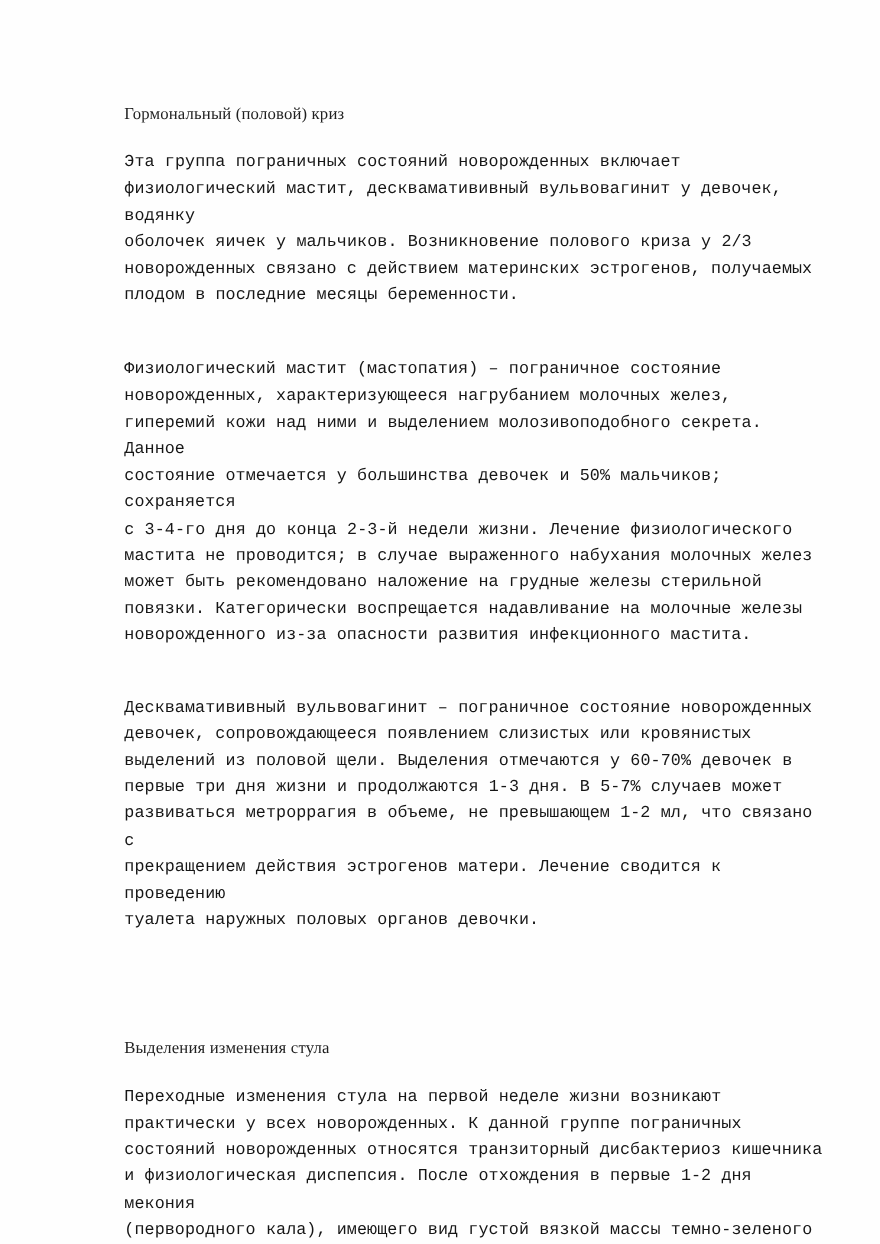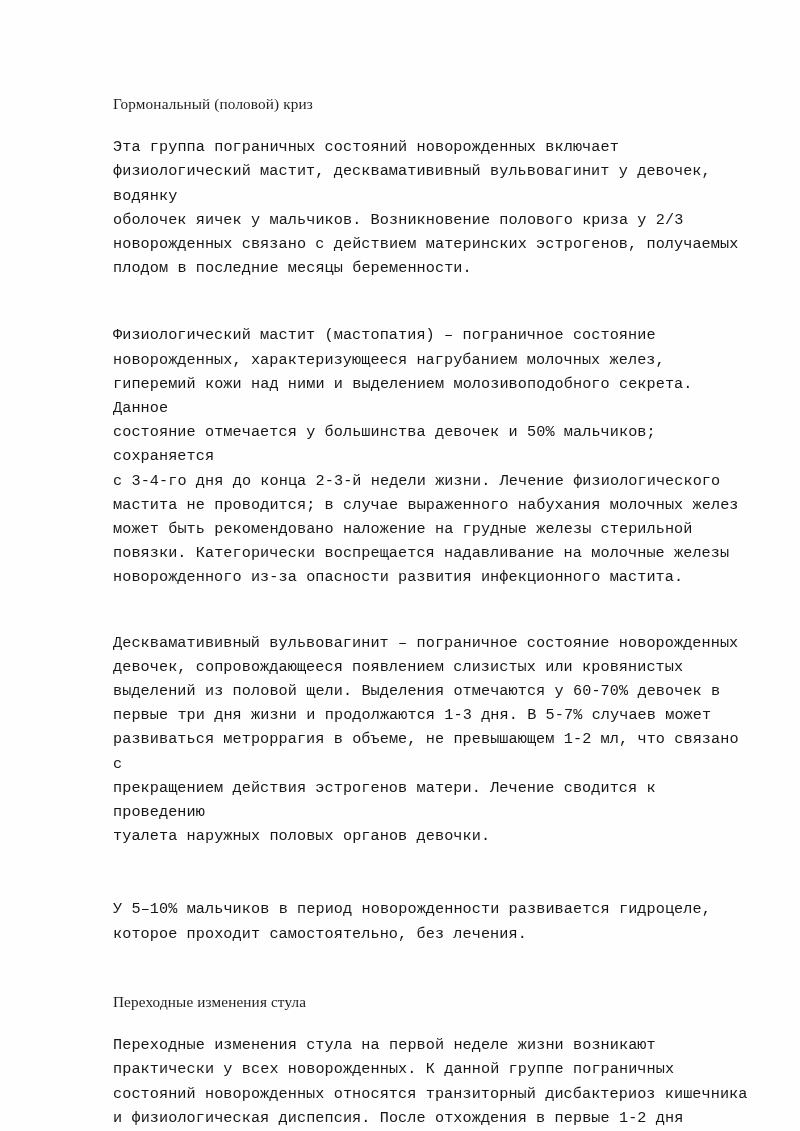--- a/index.html
+++ b/index.html
@@ -91,26 +91,24 @@
     <p class="para">Дескваматививный вульвовагинит – пограничное состояние новорожденных
 девочек, сопровождающееся появлением слизистых или кровянистых
 выделений из половой щели. Выделения отмечаются у 60-70% девочек в
 первые три дня жизни и продолжаются 1-3 дня. В 5-7% случаев может
 развиваться метроррагия в объеме, не превышающем 1-2 мл, что связано с
 прекращением действия эстрогенов матери. Лечение сводится к проведению
 туалета наружных половых органов девочки.</p>
 
     <div class="gap-xl"></div>
 
-    <p class="para">У 5–10% мальчиков в период новорожденности развивается гидроцеле,
-которое проходит самостоятельно, без лечения.</p>
 
     <div class="gap-heading"></div>
 
-    <h2 class="section-heading">Переходные изменения стула</h2>
+    <h2 class="section-heading">Выделения изменения стула</h2>
 
     <p class="para">Переходные изменения стула на первой неделе жизни возникают
 практически у всех новорожденных. К данной группе пограничных
 состояний новорожденных относятся транзиторный дисбактериоз кишечника
 и физиологическая диспепсия. После отхождения в первые 1-2 дня мекония
 (первородного кала), имеющего вид густой вязкой массы темно-зеленого
 цвета, стул у ребенка становится частым. Переходный стул имеет</p>
 
   </div>
 </div>

